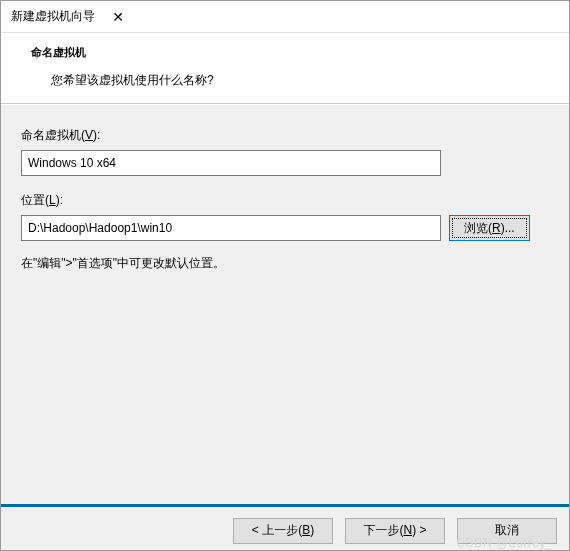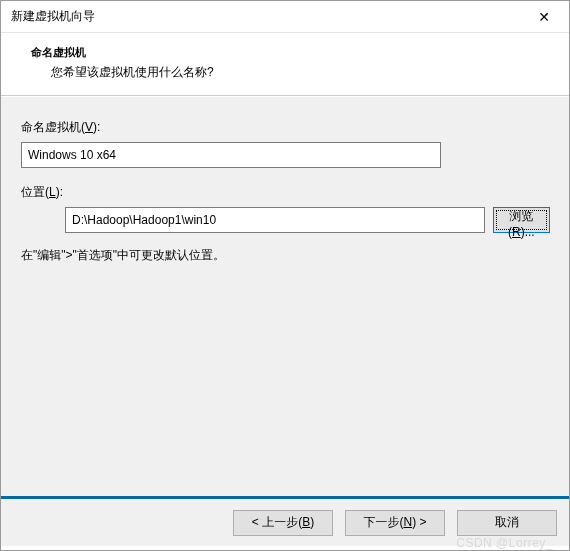--- a/index.html
+++ b/index.html
@@ -9,21 +9,20 @@
       background: #fff;
       width: 570px;
       height: 551px;
       overflow: hidden;
       border: 1px solid #999;
     }
     .titlebar {
       height: 32px;
       display: flex;
       align-items: center;
-      justify-content: space-between;
       padding: 0 2px 0 10px;
       background: #fff;
       border-bottom: 1px solid #e5e5e5;
     }
     .titlebar-title { font-size: 12px; color: #000; }
     .close-btn {
       width: 46px;
       height: 30px;
       display: flex;
       align-items: center;
@@ -31,41 +30,41 @@
       font-size: 14px;
       color: #000;
       cursor: pointer;
     }
     .header {
       padding: 12px 20px 14px 30px;
       background: #fff;
       border-bottom: 1px solid #ccc;
     }
     .header-title { font-size: 11px; font-weight: bold; color: #000; }
-    .header-sub { font-size: 12px; color: #000; margin-top: 4px; margin-left: 20px; }
+    .header-sub { font-size: 12px; color: #000; margin-top: 12px; margin-left: 20px; }
     .content {
       background: #f0f0f0;
       padding: 22px 20px 10px 20px;
       height: 400px;
       border-top: 1px solid #fff;
     }
     .field-label { font-size: 12px; color: #000; margin-bottom: 6px; }
     .underline { text-decoration: underline; }
     .text-input {
       width: 420px;
       height: 26px;
       border: 1px solid #7a7a7a;
       background: #fff;
       padding: 2px 6px;
       font-size: 12px;
       font-family: inherit;
     }
     .row-gap { margin-top: 16px; }
     .location-row { display: flex; gap: 8px; align-items: center; }
-    .location-row .text-input { flex: 0 0 420px; margin-left: 44px; }
+    .location-row .text-input { flex: 0 0 420px; }
     .browse-btn {
       height: 26px;
       padding: 0 14px;
       border: 1px solid #0078d7;
       outline: 1px dotted #000;
       outline-offset: -4px;
       background: #e1e1e1;
       font-size: 12px;
       font-family: inherit;
       cursor: pointer;

